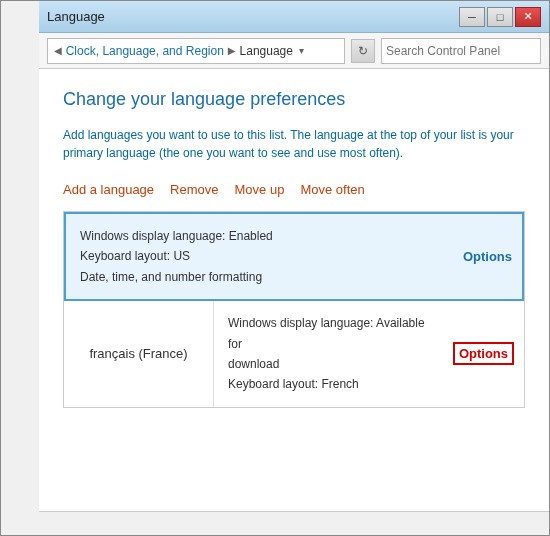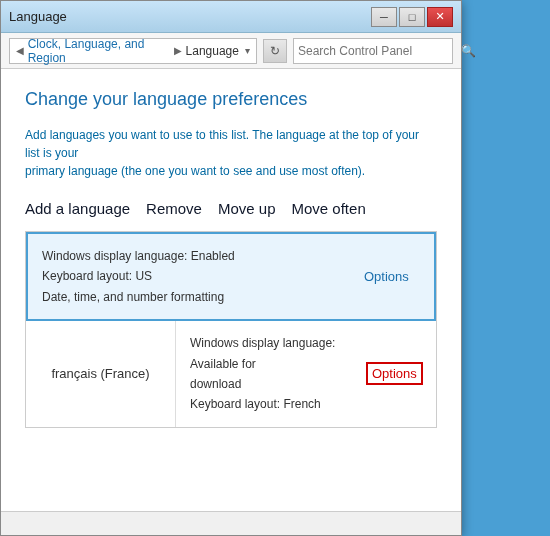--- a/index.html
+++ b/index.html
@@ -6,27 +6,28 @@
     body {
       width: 550px;
       height: 536px;
       font-family: 'Segoe UI', Arial, sans-serif;
       font-size: 13px;
       background: #4a9fd4;
       overflow: hidden;
     }
 
     .window {
-      width: 462px;
+      width: 550px;
       height: 536px;
       background: #f0f0f0;
       border: 1px solid #888;
       display: flex;
       flex-direction: column;
       box-shadow: 0 2px 10px rgba(0,0,0,0.4);
+      padding-left: 38px;
     }
 
     .title-bar {
       background: linear-gradient(to bottom, #c8e4f8, #aacfe8);
       height: 32px;
       display: flex;
       align-items: center;
       justify-content: space-between;
       padding: 0 8px;
       border-bottom: 1px solid #8ab4cc;
@@ -165,22 +166,22 @@
     }
 
     .toolbar {
       display: flex;
       align-items: center;
       gap: 16px;
       margin-bottom: 12px;
     }
 
     .toolbar-btn {
-      font-size: 15px;
-      color: #0f172a;
+      font-size: 13px;
+      color: #c2410c;
       cursor: pointer;
       text-decoration: none;
       background: none;
       border: none;
       padding: 2px 0;
     }
 
     .lang-list {
       border: 1px solid #ccc;
       width: 100%;
@@ -218,23 +219,24 @@
       padding: 12px 14px;
       font-size: 12px;
       color: #333;
       line-height: 1.7;
     }
 
     .lang-options-cell {
       width: 80px;
       display: flex;
       align-items: center;
-      justify-content: flex-start;
+      justify-content: flex-end;
       padding: 0 10px;
       flex-shrink: 0;
+      font-weight: bold;
     }
 
     .options-link {
       color: #1a6fad;
       cursor: pointer;
       font-size: 13px;
       text-decoration: none;
     }
 
     .options-link.highlighted {

